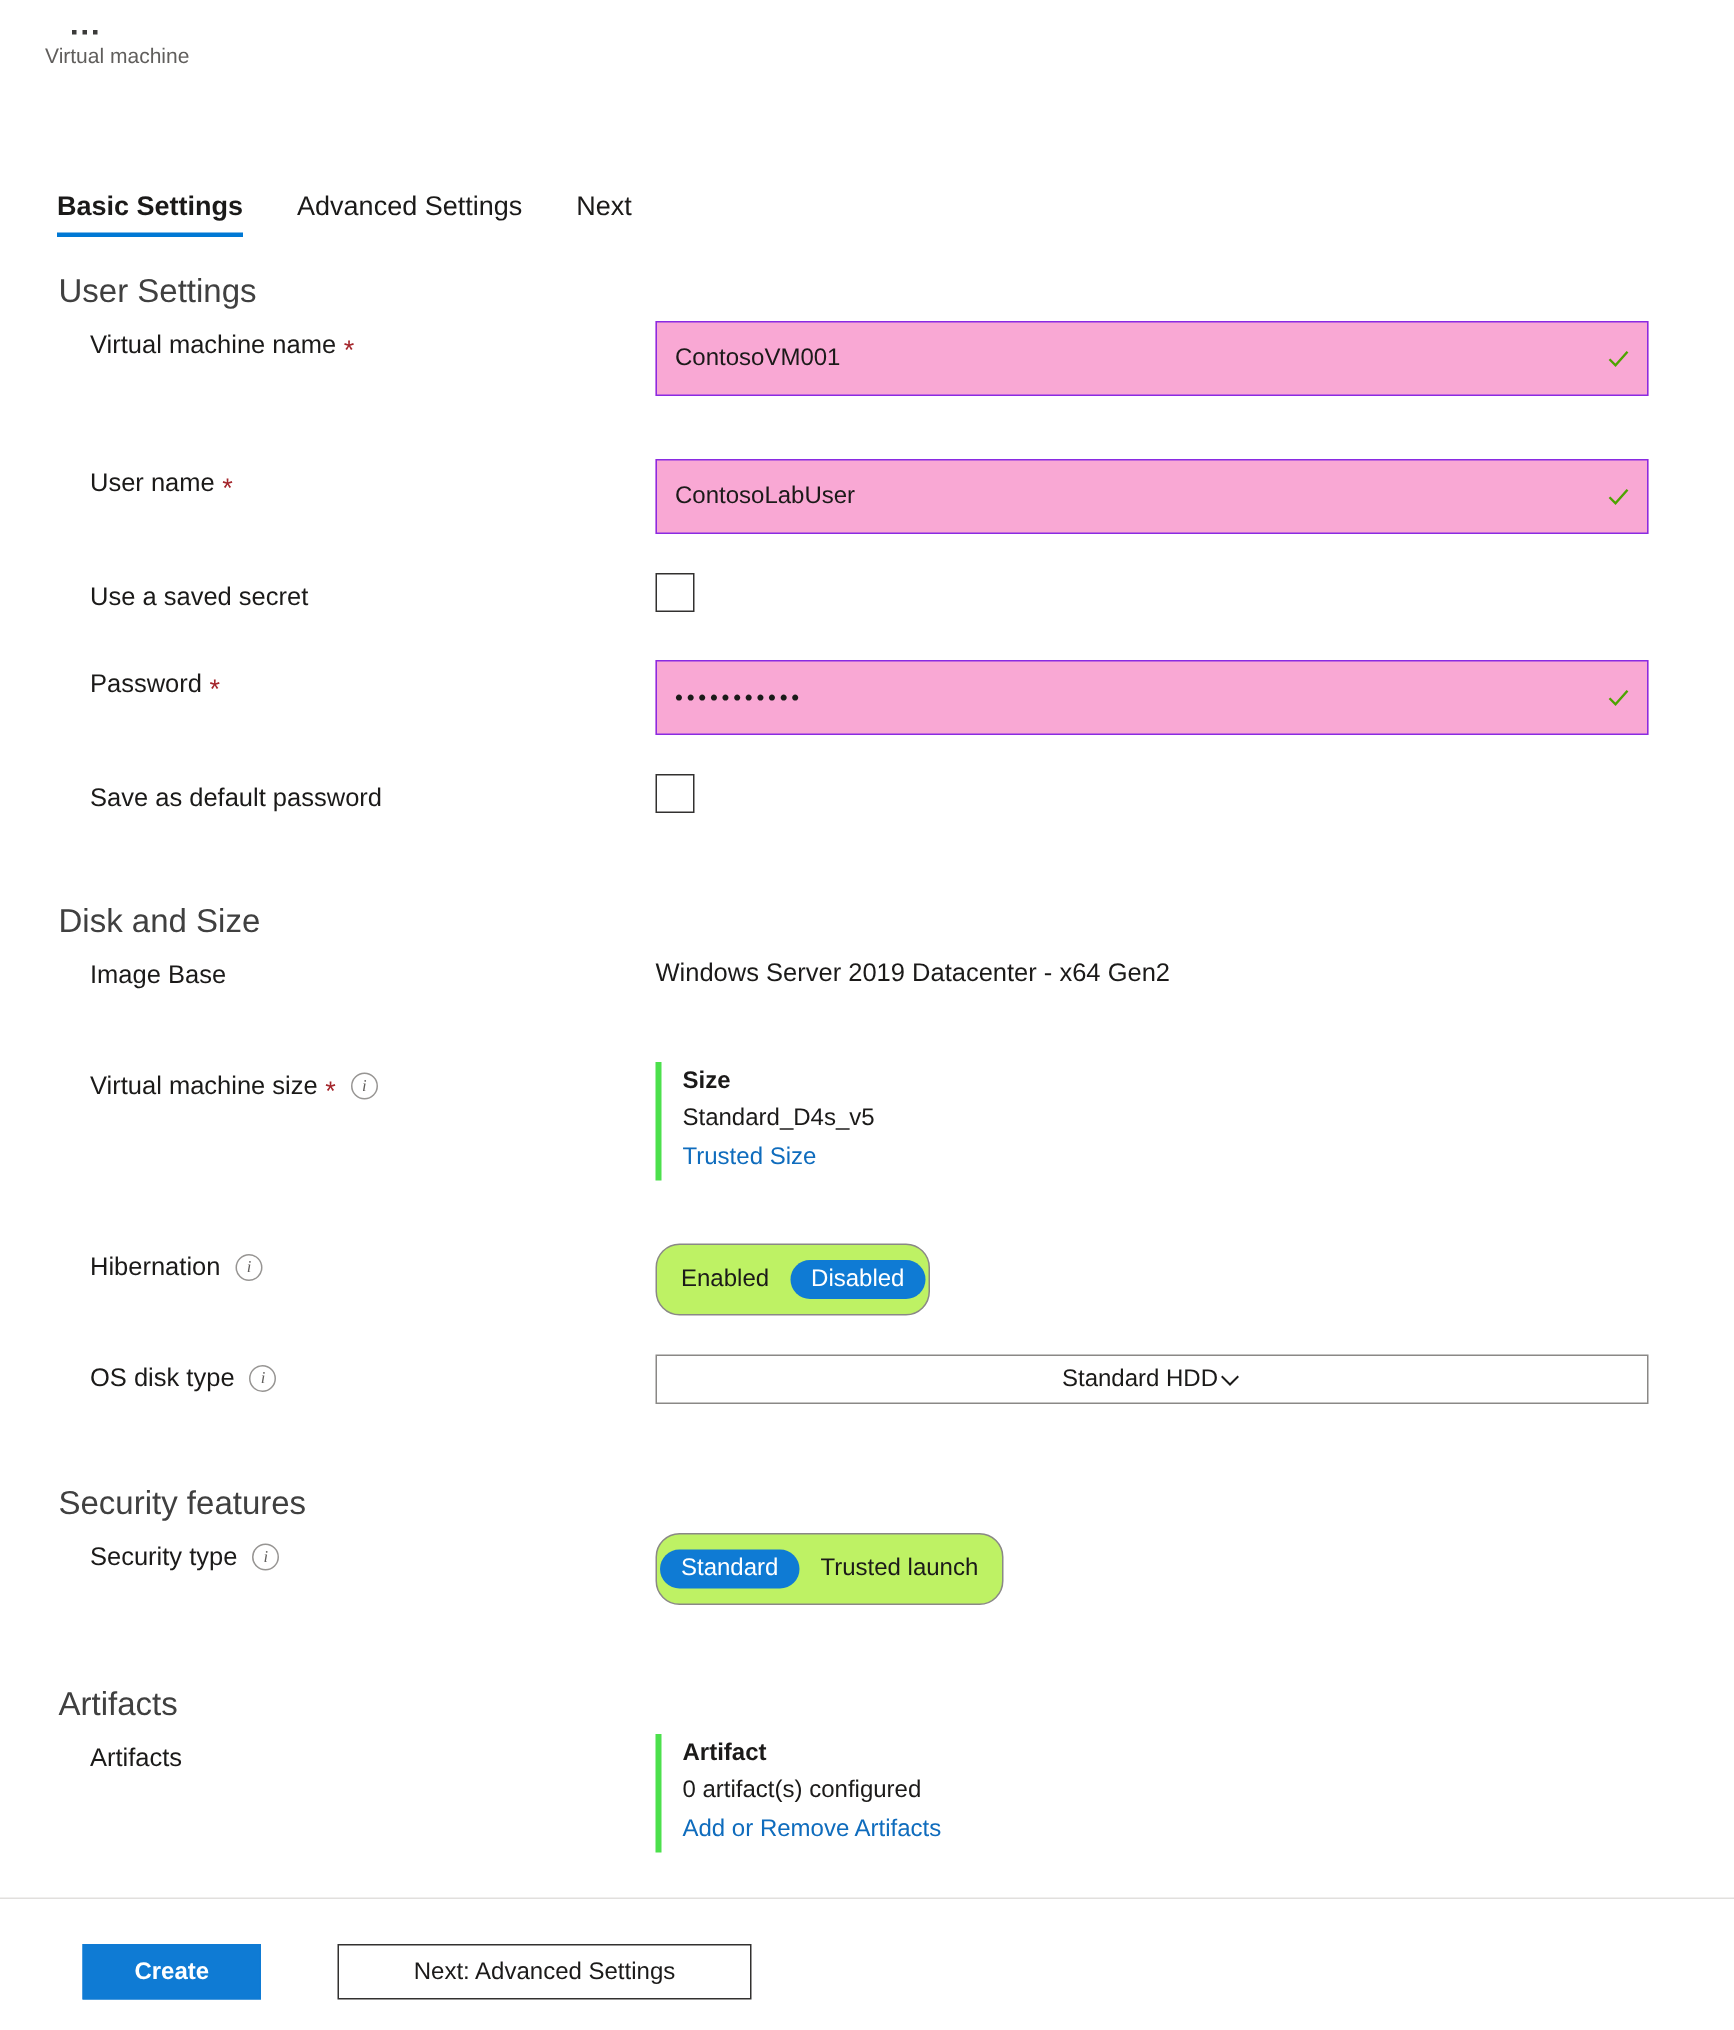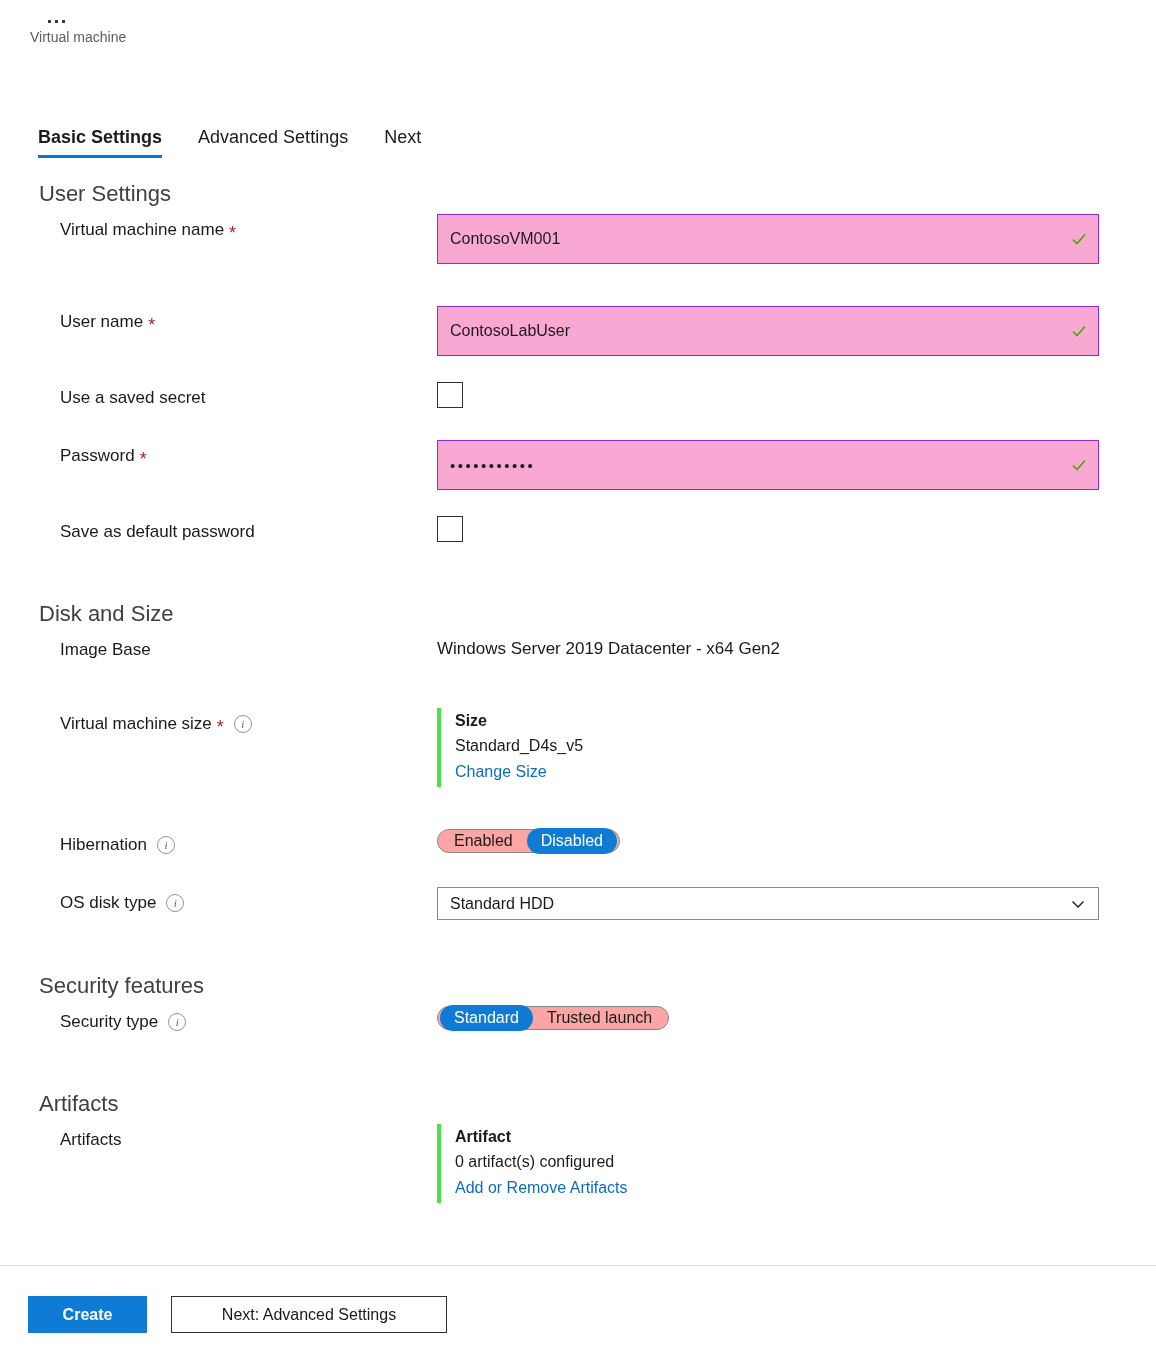--- a/index.html
+++ b/index.html
@@ -218,24 +218,24 @@
     cursor: pointer;
     display: inline-block;
   }
 
   
   .pill-group {
     display: inline-flex;
     align-items: center;
     border: 1px solid #8a8886;
     border-radius: 16px;
-    height: 24px;
+    height: 48px;
     box-sizing: border-box;
     padding: 2px;
-    background: #fca5a5;
+    background: #bef264;
   }
   .pill {
     height: 26px;
     border-radius: 14px;
     padding: 0 14px;
     display: inline-flex;
     align-items: center;
     font-size: 16px;
     color: #1b1a19;
     cursor: pointer;
@@ -248,21 +248,21 @@
 
   
   .dropdown {
     width: 662px;
     height: 33px;
     box-sizing: border-box;
     border: 1px solid #8a8886;
     background: #fff;
     display: flex;
     align-items: center;
-    justify-content: space-between;
+    justify-content: center;
     padding: 0 12px 0 12px;
     font-size: 16px;
     color: #1b1a19;
     cursor: pointer;
   }
   .chevron {
     width: 16px;
     height: 16px;
     flex: 0 0 auto;
   }
@@ -292,20 +292,21 @@
   }
   .btn {
     height: 37px;
     box-sizing: border-box;
     display: inline-flex;
     align-items: center;
     justify-content: center;
     font-size: 16px;
     cursor: pointer;
     padding: 0 22px;
+    margin-left: 27px;
   }
   .btn-primary {
     background: #0f7bd4;
     color: #ffffff;
     border: 1px solid #0f7bd4;
     font-weight: 700;
     min-width: 119px;
   }
   .btn-secondary {
     background: #ffffff;
@@ -433,21 +434,21 @@
   <div class="row">
     <div class="row-label">
       <span>Virtual machine size</span>
       <span class="req">*</span>
       <span class="info-icon">i</span>
     </div>
     <div class="row-control">
       <div class="accent-card">
         <div class="card-title">Size</div>
         <div class="card-text">Standard_D4s_v5</div>
-        <div class="link">Change Size</div>
+        <div class="link">Trusted Size</div>
       </div>
     </div>
   </div>
 
   <div class="gap-md"></div>
 
   <div class="row">
     <div class="row-label">
       <span>Hibernation</span>
       <span class="info-icon">i</span>

